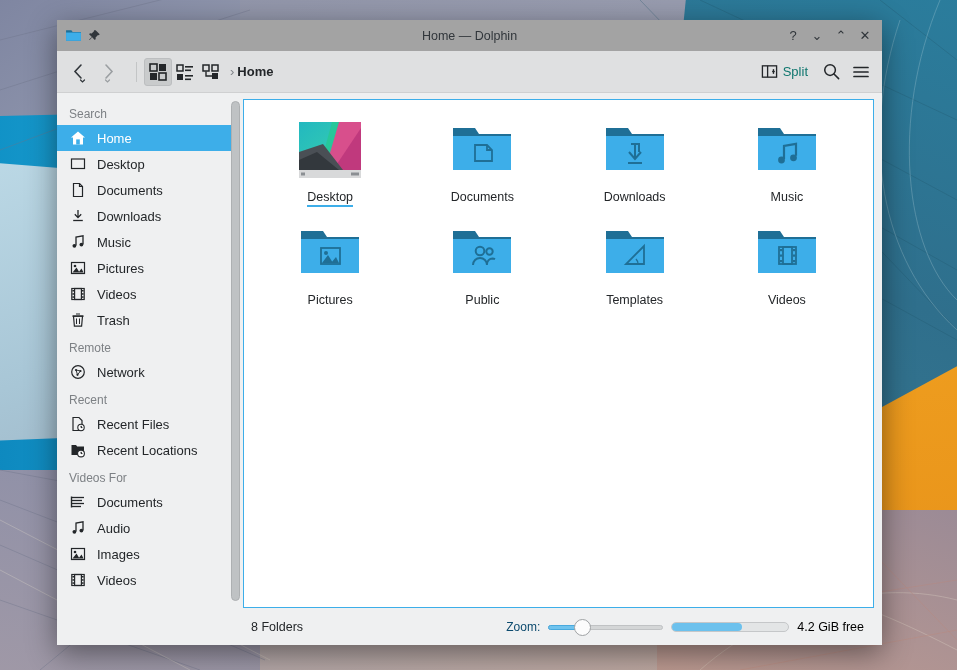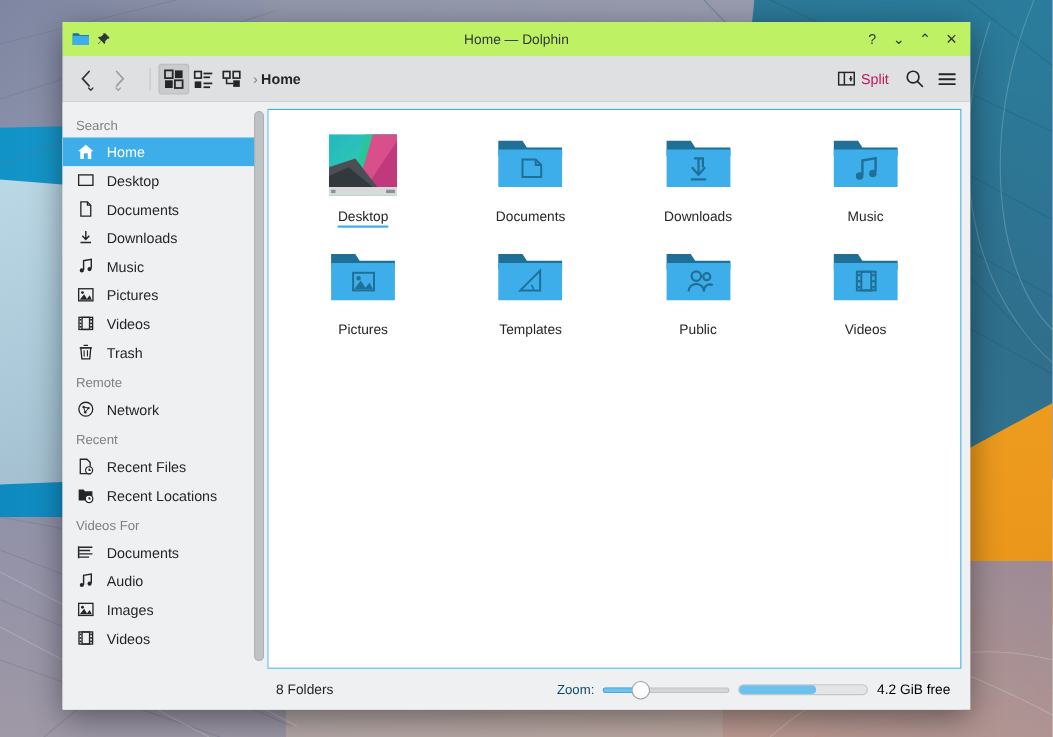--- a/index.html
+++ b/index.html
@@ -66,21 +66,21 @@
   
   #window {
     position:absolute; left:57px; top:20px; width:825px; height:625px;
     background:#eff0f1;
     box-shadow: 0 8px 28px rgba(0,0,0,.45);
     display:flex; flex-direction:column;
   }
 
   
   #titlebar {
-    height:31px; background:#bef264; display:flex; align-items:center;
+    height:31px; background:#a3a3a3; display:flex; align-items:center;
     padding:0 6px; flex:none; position:relative;
   }
   .tb-icon { width:20px; height:20px; display:flex; align-items:center; justify-content:center; }
   .tb-pin { width:22px; height:22px; display:flex; align-items:center; justify-content:center; }
   #tb-title {
     position:absolute; left:0; right:0; text-align:center;
     font-size:12.5px; color:#31363b; pointer-events:none;
   }
   #tb-buttons { margin-left:auto; display:flex; align-items:center; gap:2px; z-index:2; }
   .tb-btn {
@@ -100,21 +100,21 @@
   .tool-btn.pressed { background:#c9cbcc; border:1px solid #bcbec0; }
   .navgrp { display:flex; align-items:center; gap:2px; margin-right:6px; }
   .navbtn { display:flex; align-items:flex-end; gap:1px; padding:0 4px; height:28px;
             align-items:center; cursor:pointer; }
   .sep { width:1px; height:20px; background:#c3c5c6; margin:0 7px; }
   .crumb-sep { color:#7f8388; font-size:13px; margin:0 3px 0 6px; }
   #breadcrumb-home { font-size:13px; font-weight:bold; color:#232629; cursor:pointer; }
   #toolbar-right { margin-left:auto; display:flex; align-items:center; gap:4px; }
   #split-btn { display:flex; align-items:center; gap:5px; padding:0 6px; height:28px;
                border-radius:3px; cursor:pointer; }
-  #split-btn span { font-size:13px; color:#be185d; }
+  #split-btn span { font-size:13px; color:#0f766e; }
 
   
   #body { flex:1; display:flex; min-height:0; background:#eff0f1; }
 
   
   #sidebar {
     width:186px; background:#eff0f1; flex:none; position:relative;
     display:flex; flex-direction:column; padding-top:6px; overflow:hidden;
   }
   .sb-head {
@@ -582,41 +582,41 @@
                 </svg>
               </div>
               <div class="item-label">Pictures</div>
             </div>
 
             <div class="item">
               <div class="item-ico">
                 <svg width="62" height="56" viewBox="0 0 62 56">
                   <path d="M2 6 h22 l4 6 h32 v8 H2 z" fill="#1f6f96"></path>
                   <path d="M2 14 h58 v34 H2 z" fill="#3daee9"></path>
-                  <path d="M40 39 L22 39 L40 21 Z" fill="none" stroke="#1f6f96" stroke-width="1.8"></path>
-                  <path d="M34 39 a7 7 0 0 0 -2 -5" fill="none" stroke="#1f6f96" stroke-width="1.4"></path>
-                </svg>
-              </div>
-              <div class="item-label">Templates</div>
-            </div>
-
-            <div class="item">
-              <div class="item-ico">
-                <svg width="62" height="56" viewBox="0 0 62 56">
-                  <path d="M2 6 h22 l4 6 h32 v8 H2 z" fill="#1f6f96"></path>
-                  <path d="M2 14 h58 v34 H2 z" fill="#3daee9"></path>
                   <g fill="none" stroke="#1f6f96" stroke-width="2">
                     <circle cx="29" cy="26" r="4.3"></circle>
                     <path d="M22 40 a7 7 0 0 1 14 0"></path>
                     <circle cx="38.5" cy="26.5" r="3.2"></circle>
                     <path d="M36 39 a5.5 5.5 0 0 1 5.5 -5.5 a5.5 5.5 0 0 1 2.5 .7"></path>
                   </g>
                 </svg>
               </div>
               <div class="item-label">Public</div>
+            </div>
+
+            <div class="item">
+              <div class="item-ico">
+                <svg width="62" height="56" viewBox="0 0 62 56">
+                  <path d="M2 6 h22 l4 6 h32 v8 H2 z" fill="#1f6f96"></path>
+                  <path d="M2 14 h58 v34 H2 z" fill="#3daee9"></path>
+                  <path d="M40 39 L22 39 L40 21 Z" fill="none" stroke="#1f6f96" stroke-width="1.8"></path>
+                  <path d="M34 39 a7 7 0 0 0 -2 -5" fill="none" stroke="#1f6f96" stroke-width="1.4"></path>
+                </svg>
+              </div>
+              <div class="item-label">Templates</div>
             </div>
 
             <div class="item">
               <div class="item-ico">
                 <svg width="62" height="56" viewBox="0 0 62 56">
                   <path d="M2 6 h22 l4 6 h32 v8 H2 z" fill="#1f6f96"></path>
                   <path d="M2 14 h58 v34 H2 z" fill="#3daee9"></path>
                   <rect x="23" y="22" width="17" height="17" fill="none" stroke="#1f6f96" stroke-width="1.8"></rect>
                   <rect x="27" y="22" width="9" height="17" fill="none" stroke="#1f6f96" stroke-width="1.8"></rect>
                   <g fill="#1f6f96">

